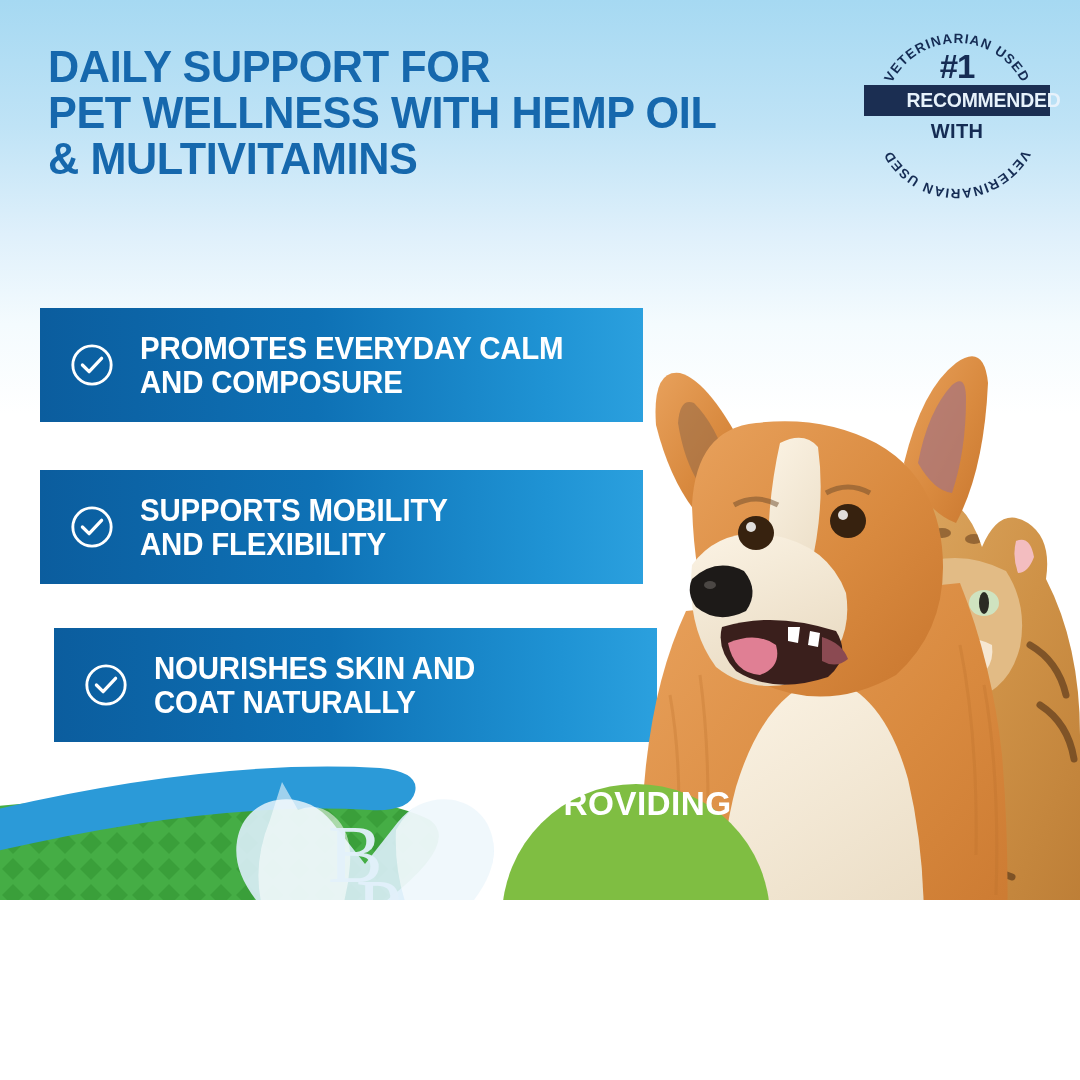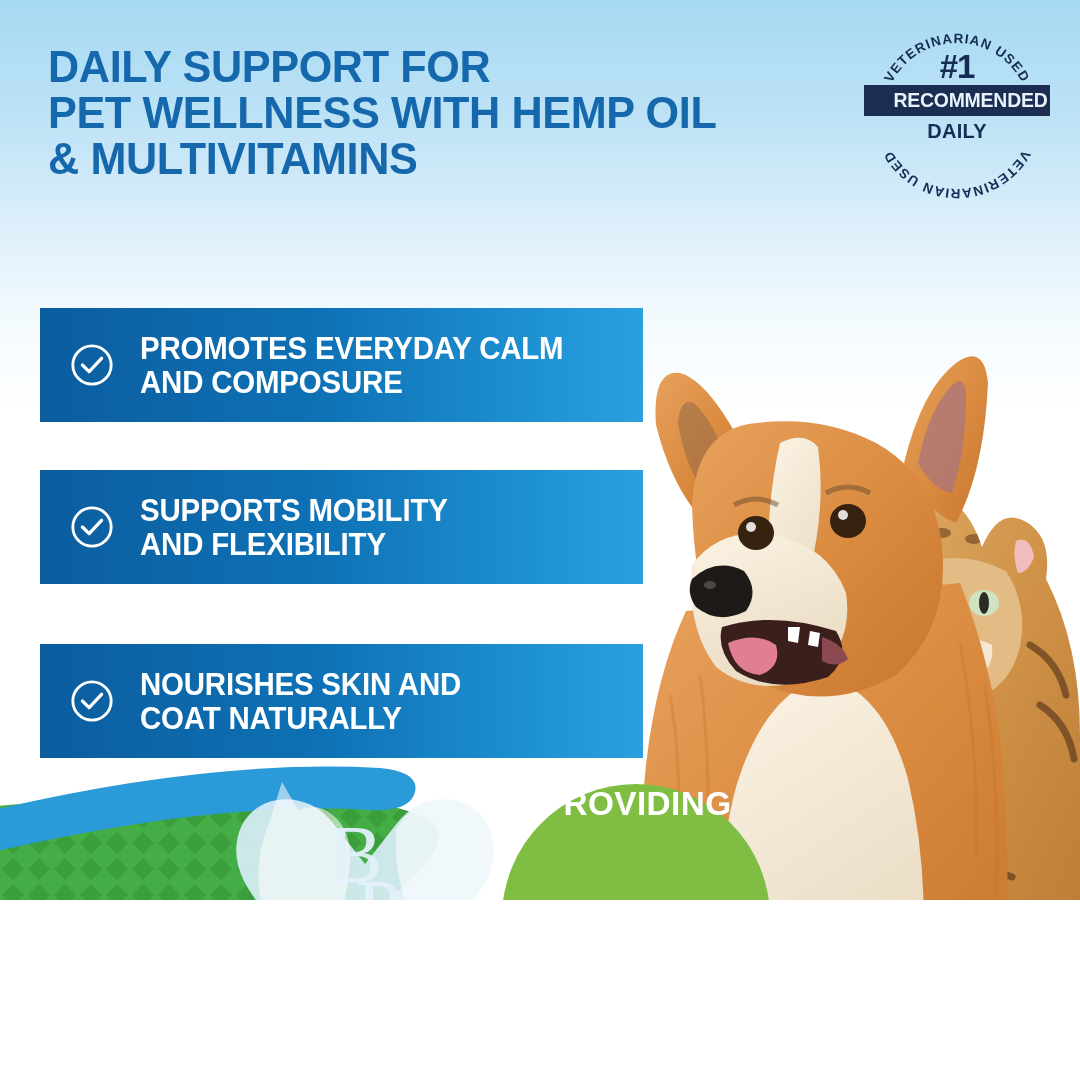--- a/index.html
+++ b/index.html
@@ -43,21 +43,21 @@
   .badge svg { position:absolute; inset:0; width:100%; height:100%; overflow:visible; }
   .badge .arcText { font-family:"Liberation Sans", sans-serif; font-size:13.5px; font-weight:bold; fill:#152c54; letter-spacing:1.1px; }
   .badge-hash {
     position:absolute; left:0; top:20px; width:100%;
     text-align:center; font-size:33px; font-weight:bold; color:#152c54;
     letter-spacing:-1px;
   }
   .badge-bar {
     position:absolute; left:2px; top:57px; width:186px; height:31px;
     background:#1b2e52;
-    display:flex; align-items:center; justify-content:flex-end;padding-left:40px;
+    display:flex; align-items:center; justify-content:flex-start;padding-left:40px;
   }
   .badge-bar span {
     color:#e7f2fb; font-size:20px; font-weight:bold; letter-spacing:-0.2px;
     transform:scaleX(0.97);
   }
   .badge-brand {
     position:absolute; left:0; top:92px; width:100%;
     text-align:center; font-size:20px; font-weight:bold; color:#152c54;
     letter-spacing:0.3px;
   }
@@ -68,21 +68,21 @@
 
   
   .feature {
     position:absolute; left:40px;
     width:603px; height:114px;
     background:linear-gradient(to right,#0b5d9e 0%,#0e71b5 46%,#1f93d4 84%,#2ba0de 100%);
     display:flex; align-items:center;
   }
   .f1 { top:308px;align-items:center; }
   .f2 { top:470px; }
-  .f3 { top:644px; }
+  .f3 { top:628px;margin-left:14px; }
   .feature .chk {
     flex:0 0 auto; width:46px; height:46px; margin-left:29px; margin-right:25px;
   }
   .feature .chk svg { width:100%; height:100%; display:block; }
   .feature .ftxt {
     color:#ffffff; font-weight:bold; font-size:32px; line-height:1.07;
     text-transform:uppercase; letter-spacing:-0.2px;
     transform:scaleX(0.92); transform-origin:left center;
     white-space:pre-line;
   }
@@ -143,21 +143,21 @@
         <path id="arcTop" d="M 22,88 A 73,73 0 0 1 168,88" fill="none"></path>
         <path id="arcBot" d="M 170,86 A 75,75 0 0 1 20,86" fill="none"></path>
       </defs>
       <text class="arcText"><textPath href="#arcTop" startOffset="50%" text-anchor="middle">VETERINARIAN USED</textPath></text>
       <text class="arcText"><textPath href="#arcBot" startOffset="50%" text-anchor="middle">VETERINARIAN USED</textPath></text>
     </svg>
     <div class="badge-hash">#1</div>
     <div class="badge-bar">
       <span>RECOMMENDED</span>
     </div>
-    <div class="badge-brand">DAILY</div>
+    <div class="badge-brand">WITH</div>
   </div>
 
   <div class="feature f1">
     <span class="chk">
       <svg viewBox="0 0 48 48">
           <circle cx="24" cy="24" r="20" fill="none" stroke="#fff" stroke-width="3"></circle>
           <polyline points="14,24 21,31 34,17" fill="none" stroke="#fff" stroke-width="3.4" stroke-linecap="round" stroke-linejoin="round"></polyline>
         </svg>
     </span>
     <span class="ftxt"><span>PROMOTES EVERYDAY CALM</span><br><span>AND COMPOSURE</span></span>

